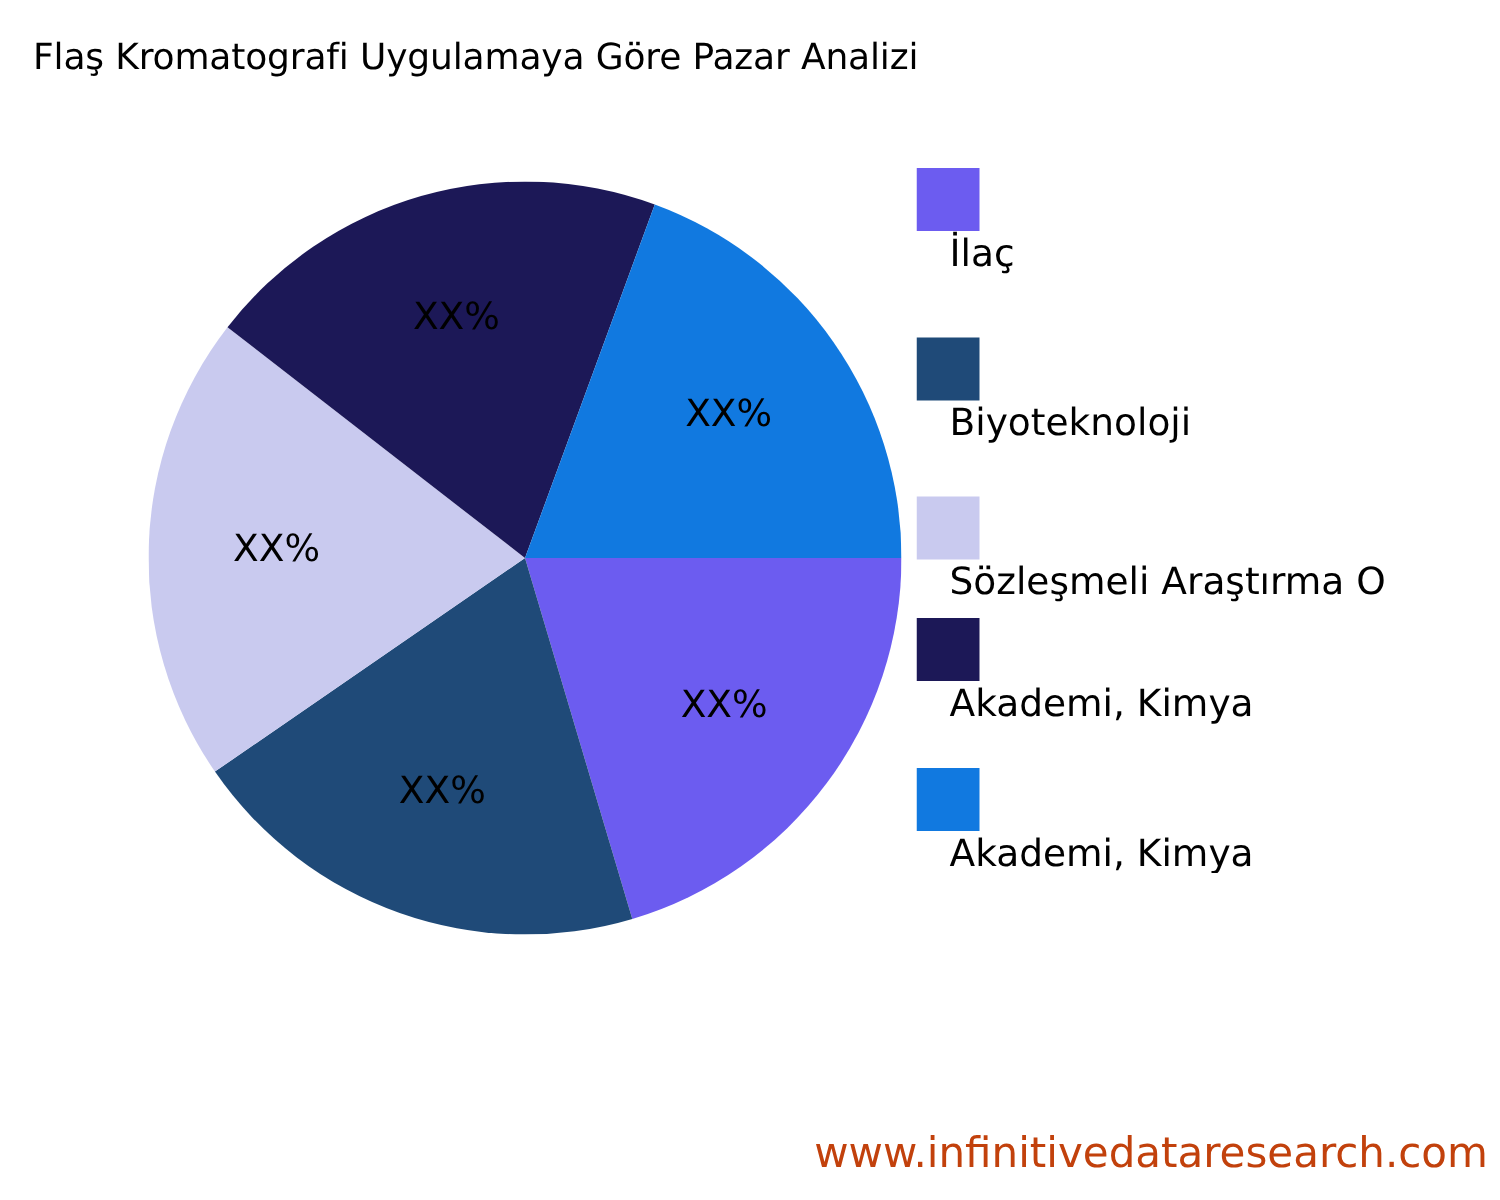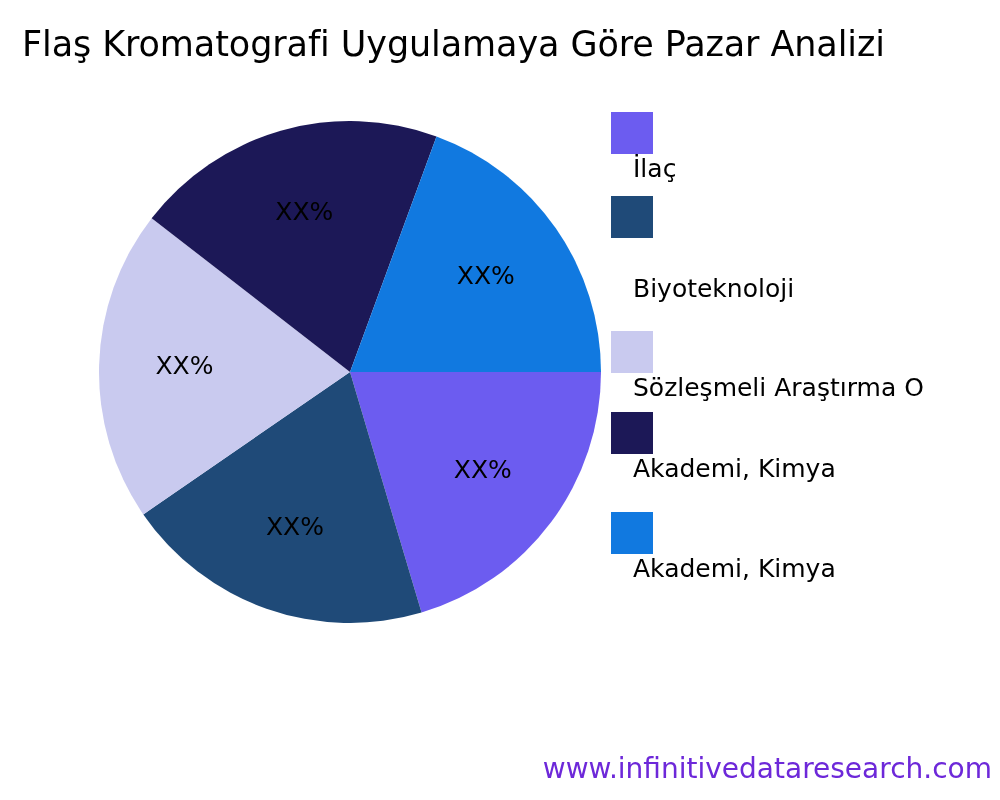--- a/index.html
+++ b/index.html
@@ -17,21 +17,21 @@
   #chart-root {
     position: absolute;
     left: 0; top: 0;
     width: 1000px;
     height: 800px;
   }
   .chart-title {
     position: absolute;
     left: 22px;
     top: 24px;
-    font-size: 35px;
+    font-size: 24px;
     color: #000000;
     font-family: "DejaVu Sans", "Liberation Sans", sans-serif;
     white-space: nowrap;
     letter-spacing: -0.1px;
   }
   #pie-area {
     position: absolute;
     left: 99px;
     top: 121px;
     width: 502px;
@@ -112,33 +112,33 @@
           <text x="386.8" y="156.2" class="slice-label">XX%</text>
         </g>
     </svg>
   </div>
 
   <div id="legend">
       <div class="legend-item" style="top: 0px;">
         <span class="legend-swatch" style="background: rgb(108, 92, 240);"></span>
         <span class="legend-label">İlaç</span>
       </div>
-      <div class="legend-item" style="top: 84px; gap: 36px;">
+      <div class="legend-item" style="top: 113px;">
         <span class="legend-swatch" style="background: rgb(31, 74, 120);"></span>
         <span class="legend-label">Biyoteknoloji</span>
       </div>
       <div class="legend-item" style="top: 200px; margin-top: 19px;">
         <span class="legend-swatch" style="background: rgb(201, 202, 239);"></span>
         <span class="legend-label">Sözleşmeli Araştırma O</span>
       </div>
       <div class="legend-item" style="top: 300px;">
         <span class="legend-swatch" style="background: rgb(28, 24, 87);"></span>
         <span class="legend-label">Akademi, Kimya</span>
       </div>
       <div class="legend-item" style="top: 400px;">
         <span class="legend-swatch" style="background: rgb(17, 121, 224);"></span>
         <span class="legend-label">Akademi, Kimya</span>
       </div>
     </div>
 
-  <div id="footer-url" style="color: #6d28d9;">www.infinitivedataresearch.com</div>
+  <div id="footer-url" style="color: #c2410c;">www.infinitivedataresearch.com</div>
 
 </div>
 
 </body></html>

